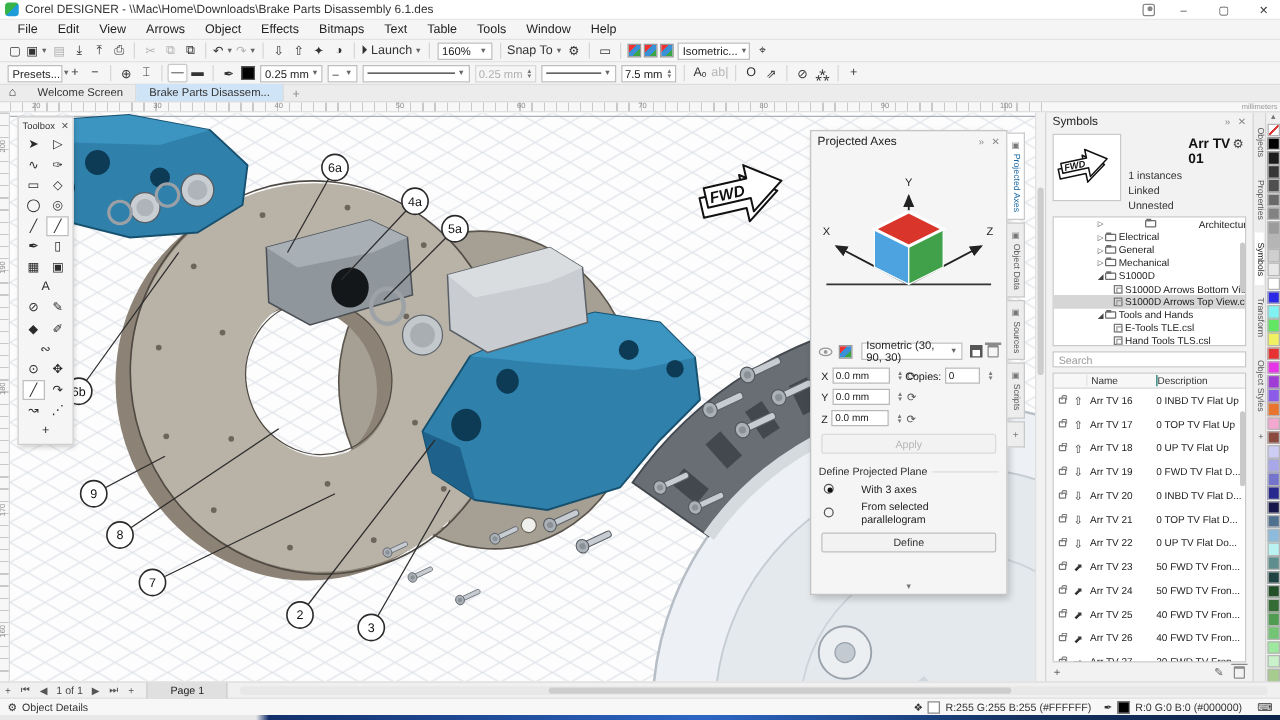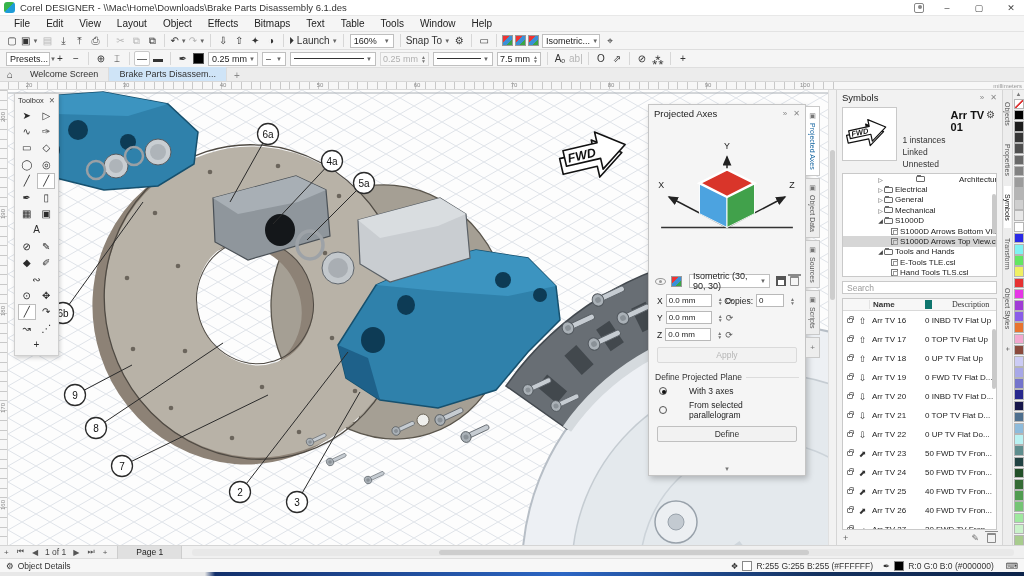--- a/index.html
+++ b/index.html
@@ -116,21 +116,21 @@
   .tgl { width:7px; text-align:center; font-size:6px; color:#444; flex:0 0 auto; }
   .fold { width:9px; height:6px; border:1px solid #6b6b6b; border-radius:1px; position:relative; margin-right:2px; flex:0 0 auto; background:#fdfdfd; }
   .fold::before { content:""; position:absolute; left:0; top:-2px; width:4px; height:2px; background:#6b6b6b; }
   .fico { width:7px; height:7px; border:1px solid #777; margin-right:2px; flex:0 0 auto; position:relative; }
   .fico::before { content:""; position:absolute; left:1px; top:1px; width:3px; height:3px; border:1px solid #999; }
   .treescroll { position:absolute; right:0; top:20px; width:4px; height:40px; background:#c9c9c9; border-radius:2px; }
   .sym-search { margin:4px 5px; height:13px; background:#fff; border:1px solid #c9c9c9; display:flex; align-items:center; padding:0 4px; color:#9a9a9a; font-size:8.5px; }
   .symtable { margin:0 5px; background:#fff; border:1px solid #c9c9c9; flex:1; overflow:hidden; position:relative; }
   .sth { display:flex; height:12px; align-items:center; border-bottom:1px solid #d9d9d9; background:#f7f7f7; font-size:8px; color:#333; }
   .sth b { font-weight:normal; }
-  .sth .c1 { width:26px; } .sth .c2 { width:56px; border-left:1px solid #e3e3e3; padding-left:3px;font-weight:bold; } .sth .c3 { flex:1; border-left:7px solid #0f766e; padding-left:20px;font-family:Liberation Serif, serif; }
+  .sth .c1 { width:26px; } .sth .c2 { width:56px; border-left:1px solid #e3e3e3; padding-left:3px; } .sth .c3 { flex:1; border-left:1px solid #0f766e; padding-left:0; }
   .srow { display:flex; align-items:center; height:19px; font-size:8px; color:#222; }
   .lock { width:6px; height:5px; border:1px solid #777; border-radius:1px; position:relative; margin:0 3px 0 4px; flex:0 0 auto; }
   .lock::before { content:""; position:absolute; left:0.5px; top:-3px; width:3px; height:3px; border:1px solid #777; border-bottom:none; border-radius:2px 2px 0 0; }
   .sglyph { width:13px; text-align:center; font-size:9px; color:#333; flex:0 0 auto; }
   .sname { width:56px; padding-left:3px; flex:0 0 auto; }
   .sdesc { flex:1; white-space:nowrap; overflow:hidden; }
   .rowscroll { position:absolute; right:0; top:30px; width:4px; height:60px; background:#c9c9c9; border-radius:2px; }
   .sym-foot { height:15px; display:flex; align-items:center; padding:0 6px; color:#666; }
   .sym-foot .right { margin-left:auto; display:flex; gap:8px; align-items:center; }
 
@@ -170,21 +170,21 @@
       <span class="winbtn">–</span>
       <span class="winbtn">▢</span>
       <span class="winbtn">✕</span>
     </span>
   </div>
 
   <div class="menubar" id="menubar">
       <span>File</span>
       <span>Edit</span>
       <span>View</span>
-      <span>Layout</span>
+      <span>Arrows</span>
       <span>Object</span>
       <span>Effects</span>
       <span>Bitmaps</span>
       <span>Text</span>
       <span>Table</span>
       <span>Tools</span>
       <span>Window</span>
       <span>Help</span>
     </div>
 

